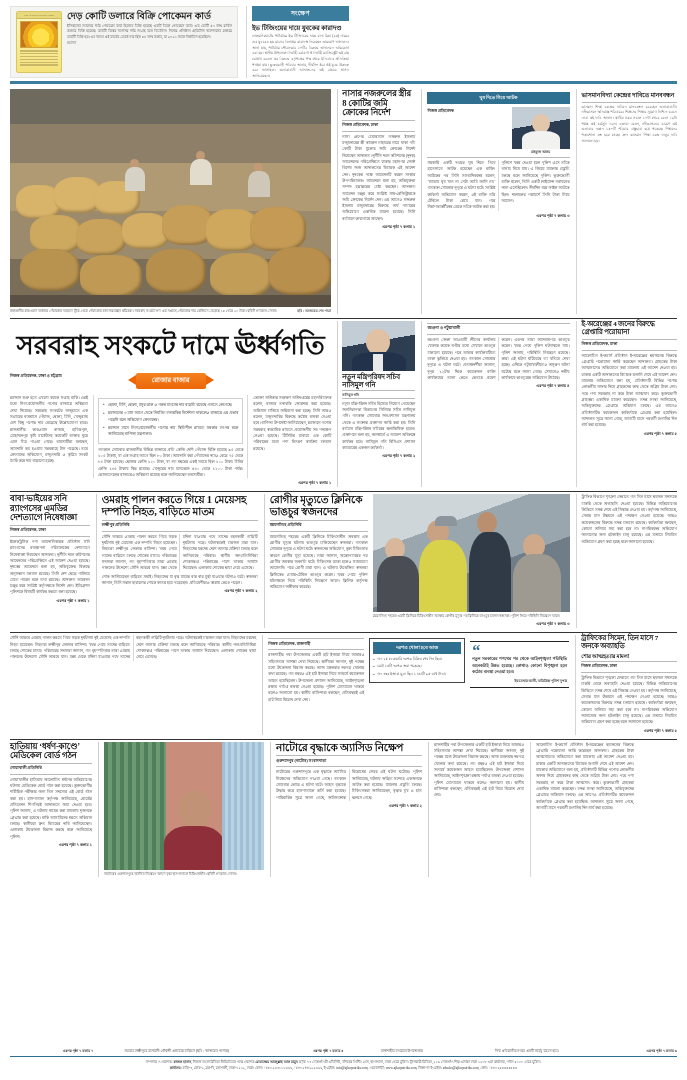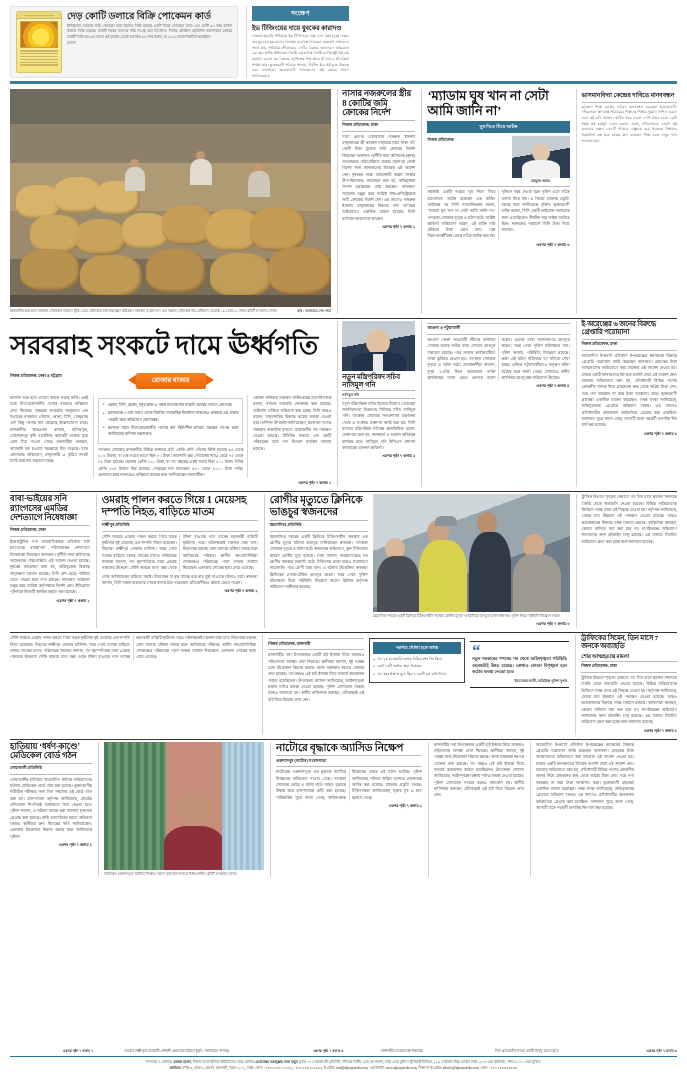--- a/index.html
+++ b/index.html
@@ -78,21 +78,21 @@
   .col-mid { width: 80px; }
   .col-lead { width: 152px; }
   .col-right { width: 104px; border-left: 1px solid #d5d5d5; padding-left: 5px; }
   .h-xl  { font-size: 17px; }
   .h-lg  { font-size: 13px; }
   .h-md  { font-size: 10.5px; }
   .h-sm  { font-size: 8.5px; }
   .h-xs  { font-size: 7px; }
 
   
-  .mainhead { text-align: left; font-size: 26px; font-weight: bold; padding: 4px 0 3px; }
+  .mainhead { text-align: center; font-size: 26px; font-weight: bold; padding: 4px 0 3px; }
   .ribbon-wrap { display: flex; justify-content: center; margin: 1px 0 4px; }
   .ribbon {
     background: linear-gradient(#f58220,#ec6608); color: #fff; font-size: 6.5px;
     font-weight: bold; padding: 2.5px 16px; position: relative; border-radius: 2px;
   }
   .ribbon::before, .ribbon::after {
     content: ""; position: absolute; top: 2px; width: 0; height: 0;
     border-top: 5px solid transparent; border-bottom: 5px solid transparent;
   }
   .ribbon::before { left: -8px; border-right: 8px solid #ec6608; }
@@ -211,21 +211,20 @@
     </div>
 
     <div class="col-mid vrule" style="padding-left:4px">
       <div class="hl h-sm">নাসার নজরুলের স্ত্রীর 8 কোটির জমি ক্রোকের নির্দেশ</div>
       <div class="byline rule" style="margin-top:2px">নিজস্ব প্রতিবেদক, ঢাকা</div>
       <div class="bodytext rule" style="padding-top:2px">নাসা গ্রুপের চেয়ারম্যান নজরুল ইসলাম মজুমদারের স্ত্রী কামরুন নাহারের নামে থাকা পাঁচ কোটি টাকা মূল্যের জমি ক্রোকের নির্দেশ দিয়েছেন আদালত। দুর্নীতি দমন কমিশনের (দুদক) আবেদনের পরিপ্রেক্ষিতে ঢাকার মহানগর জ্যেষ্ঠ বিশেষ জজ আদালতের বিচারক এই আদেশ দেন। দুদকের পক্ষে আবেদনটি করেন সংস্থার উপপরিচালক। আবেদনে বলা হয়, অভিযুক্তরা সম্পদ হস্তান্তরের চেষ্টা করছেন। আদালত আবেদন মঞ্জুর করে সংশ্লিষ্ট সাব-রেজিস্ট্রারকে জমি ক্রোকের নির্দেশ দেন। এর আগেও নজরুল ইসলাম মজুমদারের বিরুদ্ধে অর্থ পাচারের অভিযোগে একাধিক মামলা হয়েছে। তিনি বর্তমানে কারাগারে আছেন।</div>
       <div class="jump">এরপর পৃষ্ঠা ৭ কলাম ১</div>
     </div>
 
     <div class="col-lead vrule" style="padding-left:5px">
-      <div class="hl h-lg">‘ম্যাডাম ঘুষ খান না সেটা আমি জানি না’</div>
       <div class="blue-tag" style="margin:3px 0">ঘুষ দিতে গিয়ে আটক</div>
       <div style="display:flex; gap:4px; margin-bottom:2px;">
         <div style="flex:1">
           <div class="byline">নিজস্ব প্রতিবেদক</div>
         </div>
         <div style="width:58px">
           <div class="portrait scene-portrait" style="height:42px">
             <div class="head-blob" style="left:20px; top:7px; width:18px; height:19px; background:#e3c7ad;"></div>
             <div class="body-blob" style="left:10px; top:24px; width:38px; height:20px; background:#f2f2f0;"></div>
           </div>
@@ -285,21 +284,21 @@
       <div class="jump">এরপর পৃষ্ঠা ৭ কলাম ২</div>
     </div>
 
     <div class="col-lead vrule" style="padding-left:5px">
       <div class="byline rule" style="margin-top:2px">বরগুনা ও পটুয়াখালী</div>
       <div class="bodytext rule cols2" style="padding-top:2px">বরগুনা জেলা আওয়ামী লীগের কার্যালয় খোলার কয়েক ঘণ্টার মধ্যে সেখানে ভাঙচুর চালানো হয়েছে। পরে আবার কার্যালয়টিতে তালা ঝুলিয়ে দেওয়া হয়। গতকাল সোমবার দুপুরে এ ঘটনা ঘটে। প্রত্যক্ষদর্শীরা জানান, দুপুর ১২টার দিকে কয়েকজন ব্যক্তি কার্যালয়ের তালা ভেঙে ভেতরে প্রবেশ করেন। এরপর তারা আসবাবপত্র ভাঙচুর করেন। খবর পেয়ে পুলিশ ঘটনাস্থলে যায়। পুলিশ জানায়, পরিস্থিতি নিয়ন্ত্রণে রয়েছে। কারা এই ঘটনা ঘটিয়েছে তা খতিয়ে দেখা হচ্ছে। এদিকে পটুয়াখালীতেও অনুরূপ ঘটনা ঘটেছে বলে জানা গেছে। সেখানেও দলীয় কার্যালয়ে ভাঙচুরের অভিযোগ উঠেছে।</div>
       <div class="jump">এরপর পৃষ্ঠা ৭ কলাম ৪</div>
     </div>
 
     <div class="col-right">
-      <div class="hl h-xs">ই-অরেঞ্জের ৬ জনের বিরুদ্ধে গ্রেপ্তারি পরোয়ানা</div>
+      <div class="hl h-xs">ই-অরেঞ্জের 4 জনের বিরুদ্ধে গ্রেপ্তারি পরোয়ানা</div>
       <div class="byline rule" style="margin-top:2px">নিজস্ব প্রতিবেদক, ঢাকা</div>
       <div class="bodytext rule" style="padding-top:2px">আলোচিত ই-কমার্স প্রতিষ্ঠান ই-অরেঞ্জের ছয়জনের বিরুদ্ধে গ্রেপ্তারি পরোয়ানা জারি করেছেন আদালত। গ্রাহকের টাকা আত্মসাতের অভিযোগে করা মামলায় এই আদেশ দেওয়া হয়। ঢাকার একটি আদালতের বিচারক শুনানি শেষে এই আদেশ দেন। মামলার অভিযোগে বলা হয়, প্রতিষ্ঠানটি বিভিন্ন পণ্যের লোভনীয় অফার দিয়ে গ্রাহকদের কাছ থেকে অগ্রিম টাকা নেয়। পরে পণ্য সরবরাহ না করে টাকা আত্মসাৎ করে। ভুক্তভোগী গ্রাহকরা একাধিক মামলা করেছেন। তদন্ত সংস্থা জানিয়েছে, অভিযুক্তদের গ্রেপ্তারে অভিযান চলছে। এর আগেও প্রতিষ্ঠানটির কয়েকজন কর্মকর্তাকে গ্রেপ্তার করা হয়েছিল। আদালত সূত্রে জানা গেছে, আগামী মাসে পরবর্তী শুনানির দিন ধার্য করা হয়েছে।</div>
       <div class="jump">এরপর পৃষ্ঠা ৭ কলাম ৫</div>
     </div>
   </div>
 
   <div class="rule-dark" style="margin-top:4px"></div>
   <div class="upper" style="margin-top:2px">
 
     <div style="width:82px">

